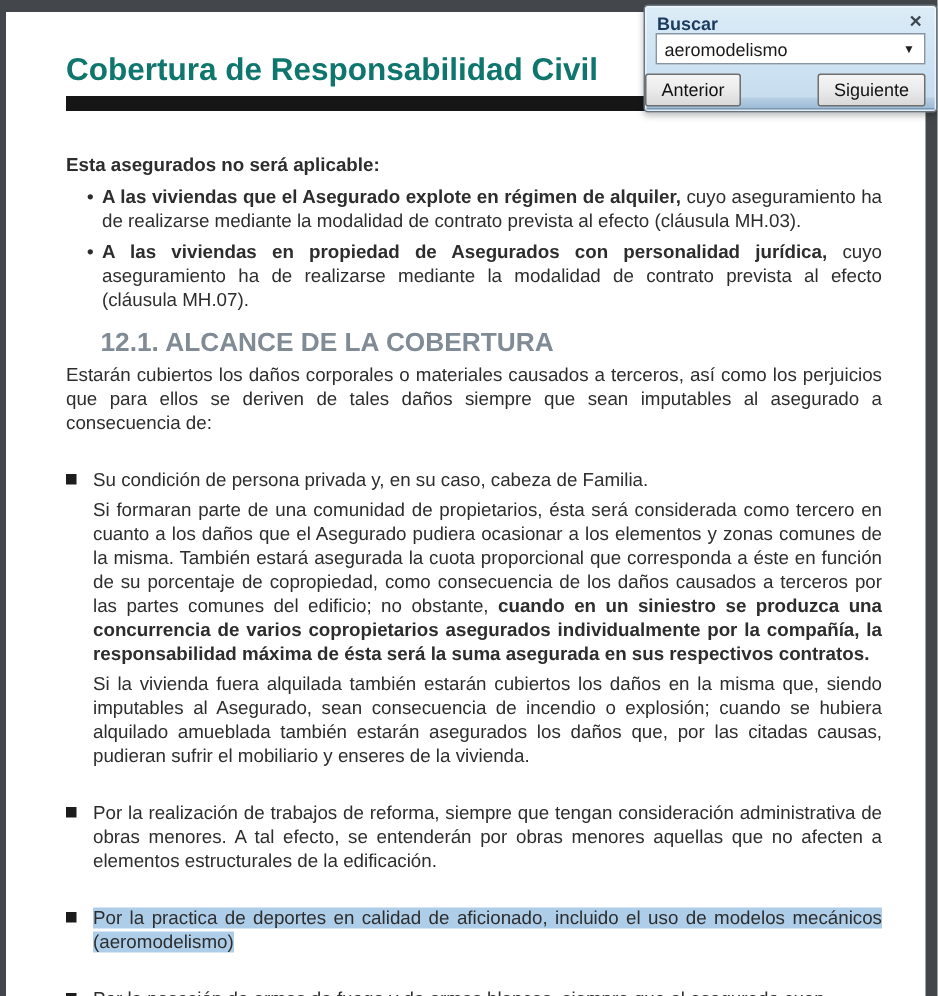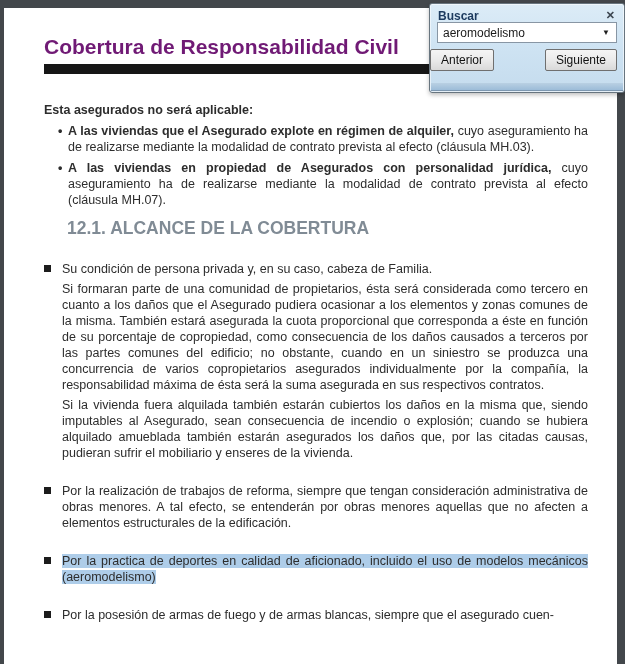--- a/index.html
+++ b/index.html
@@ -17,21 +17,21 @@
     background: #ffffff;
     overflow: hidden;
   }
   .content {
     padding: 27px 29px 0 40px;
     color: #2d2d2d;
     font-size: 12.5px;
     line-height: 16px;
   }
   .doc-title {
-    color: #701a75;
+    color: #0f766e;
     font-size: 21px;
     font-weight: bold;
     line-height: 23px;
     white-space: nowrap;
   }
   .title-rule {
     height: 10px;
     background: #161616;
     margin-top: 6px;
   }
@@ -72,28 +72,28 @@
     position: absolute;
     left: 0; top: 4px;
     width: 7px; height: 7px;
     background: #1c1c1c;
   }
   .cont-para {
     margin-top: 4px;
     margin-left: 18px;
     text-align: justify;
   }
-  .cont-para b { font-weight: normal; margin-top: 26px; }
+  .cont-para b { font-weight: bold; margin-top: 26px; }
   .highlight { background: #aecde9; }
 
   
   .find-dialog {
     position: absolute;
     left: 429px; top: 3px;
-    width: 196px; height: 90px;
+    width: 196px; height: 72px;
     background: linear-gradient(#dcecf7, #cde2f2 55%, #c5dcee);
     border: 1px solid #68757f;
     border-radius: 3px;
     box-shadow: inset 0 0 0 1px rgba(255,255,255,.55), 0 2px 4px rgba(0,0,0,.25);
     z-index: 10;
   }
   .find-title {
     padding: 5px 8px 0 8px;
     font-size: 12px;
     font-weight: 600;
@@ -179,20 +179,21 @@
       <b>A las viviendas que el Asegurado explote en régimen de alquiler,</b><span> cuyo aseguramiento ha de realizarse mediante la modalidad de contrato prevista al efecto (cláusula MH.03).</span>
     </div>
 
     <div class="exclusion-item">
       <span class="round-bullet">•</span>
       <b>A las viviendas en propiedad de Asegurados con personalidad jurídica,</b><span> cuyo aseguramiento ha de realizarse mediante la modalidad de contrato prevista al efecto (cláusula MH.07).</span>
     </div>
 
     <div class="section-heading">12.1. ALCANCE DE LA COBERTURA</div>
 
+    <div class="section-intro">Estarán cubiertos los daños corporales o materiales causados a terceros, así como los perjuicios que para ellos se deriven de tales daños siempre que sean imputables al asegurado a consecuencia de:</div>
 
     <div class="coverage-item">
       <span class="square-bullet"></span>
       <span>Su condición de persona privada y, en su caso, cabeza de Familia.</span>
     </div>
 
 
     <div class="cont-para">
       <span>Si formaran parte de una comunidad de propietarios, ésta será considerada como tercero en cuanto a los daños que el Asegurado pudiera ocasionar a los elementos y zonas comunes de la misma. También estará asegurada la cuota proporcional que corresponda a éste en función de su porcentaje de copropiedad, como consecuencia de los daños causados a terceros por las partes comunes del edificio; no obstante, </span><b>cuando en un siniestro se produzca una concurrencia de varios copropietarios asegurados individualmente por la compañía, la responsabilidad máxima de ésta será la suma asegurada en sus respectivos contratos.</b>
     </div>

